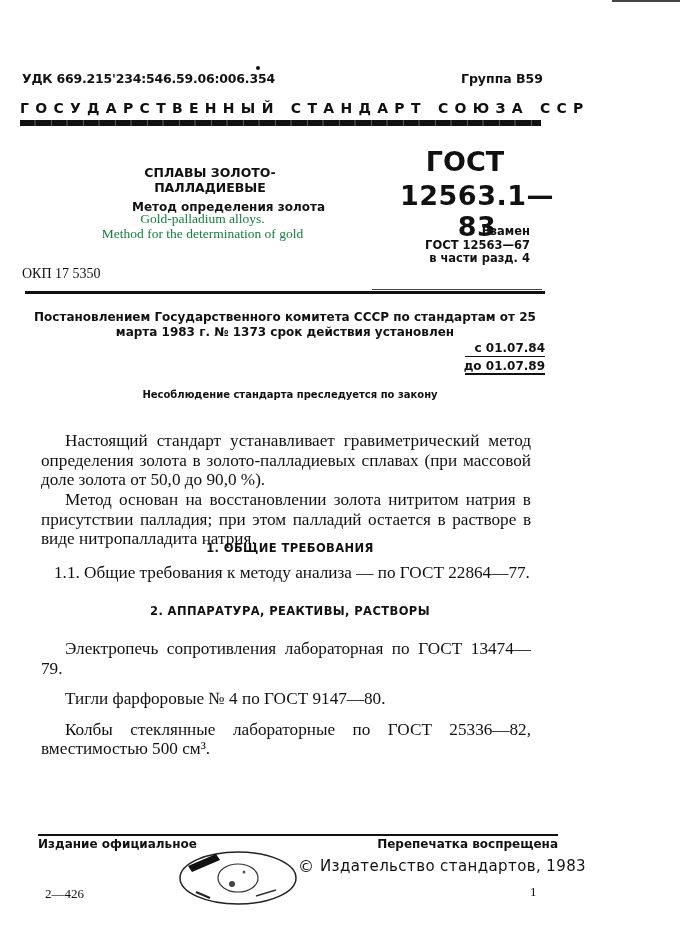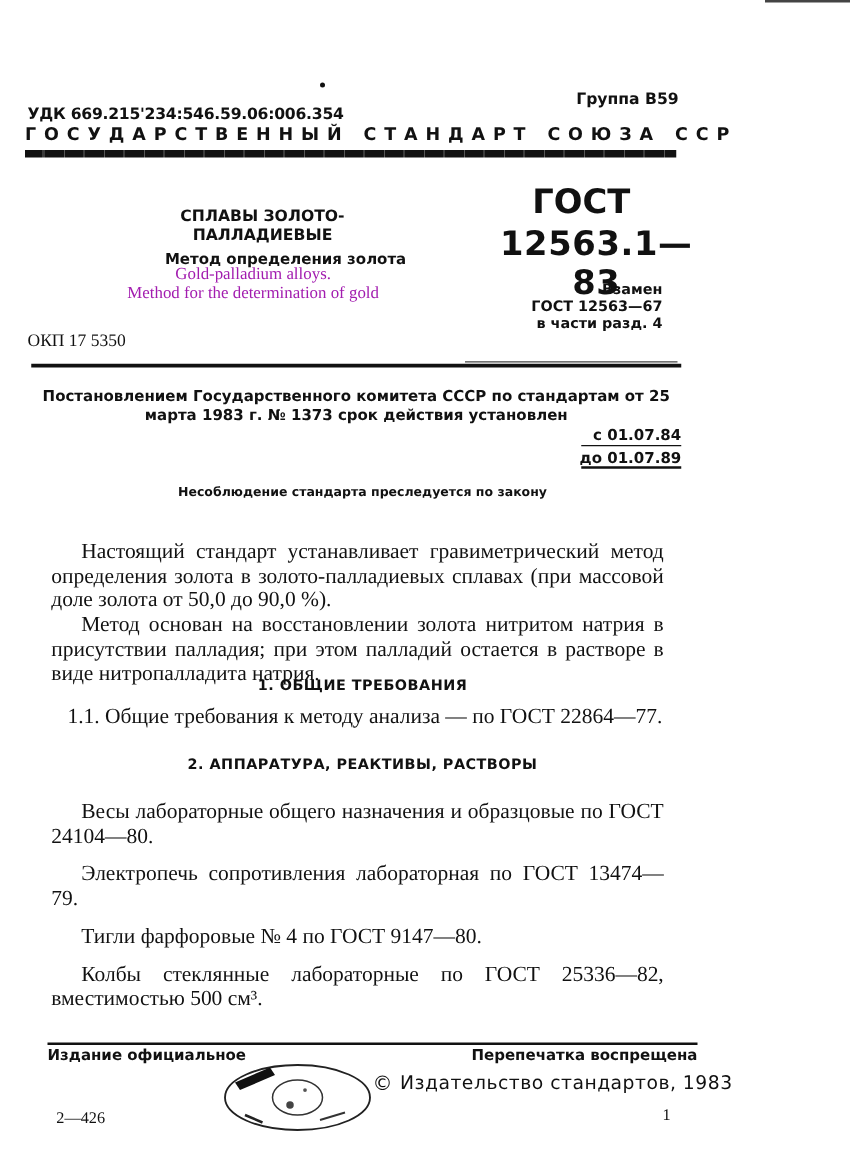--- a/index.html
+++ b/index.html
@@ -3,28 +3,28 @@
 <meta charset="utf-8">
 <style>
   html, body { margin: 0; padding: 0; background: #ffffff; }
   body { width: 680px; height: 935px; position: relative; overflow: hidden; color: #111; }
   .abs { position: absolute; }
   .sans { font-family: "DejaVu Sans", "Liberation Sans", sans-serif; }
   .serif { font-family: "Liberation Serif", "DejaVu Serif", serif; }
   .bold { font-weight: bold; }
   .corner-mark { left: 612px; top: 0; width: 68px; height: 2px; background: #444; }
   .dot { width: 4px; height: 4px; border-radius: 50%; background: #111; }
-  .udk { left: 22px; top: 71px; font-size: 12.5px; letter-spacing: -0.2px; margin-top: 12px; }
+  .udk { left: 22px; top: 71px; font-size: 12.5px; letter-spacing: -0.2px; }
   .group { right: 137px; top: 71px; font-size: 12.5px; }
   .banner { left: 20px; top: 100px; width: 525px; font-size: 14px; letter-spacing: 6.3px; white-space: nowrap; }
   .banner-rule { left: 20px; top: 120px; width: 521px; height: 6px;
     background: repeating-linear-gradient(90deg, #111 0 14px, #3a3a3a 14px 16px, #111 16px 31px, #555 31px 32px); }
   .title-ru { left: 95px; top: 165px; width: 230px; text-align: center; font-size: 12.5px; }
   .subtitle-ru { left: 95px; top: 200px; width: 230px; text-align: right; font-size: 12px; }
-  .title-en { left: 80px; top: 211px; width: 245px; text-align: center; font-size: 13.5px; line-height: 15px; color: #a21caf; }
+  .title-en { left: 80px; top: 211px; width: 245px; text-align: center; font-size: 13.5px; line-height: 15px; color: #15803d; }
   .gost-label { left: 395px; top: 146px; width: 140px; text-align: center; font-size: 27px; }
   .gost-number { left: 392px; top: 180px; width: 170px; text-align: center; font-size: 27px; letter-spacing: 0.5px; }
   .replaces { left: 400px; top: 225px; width: 130px; text-align: right; font-size: 11.5px; line-height: 13.5px; }
   .okp { left: 22px; top: 266px; font-size: 14px; }
   .rule-short { left: 372px; top: 289px; width: 170px; height: 1px; background: #444; }
   .rule-thick { left: 25px; top: 291px; width: 520px; height: 3px; background: #111; }
   .decree { left: 25px; top: 310px; width: 520px; font-size: 12px; line-height: 15px; text-align: center; }
   .validity { right: 135px; width: 120px; text-align: right; font-size: 12px; }
   .validity-from { top: 341px; }
   .validity-to { top: 359px; }
@@ -91,21 +91,20 @@
 </div>
 <div class="abs body-text serif p2">
   <p class="para">Метод основан на восстановлении золота нитритом натрия в присутствии палладия; при этом палладий остается в растворе в виде нитропалладита натрия.</p>
 </div>
 
 <div class="abs section-head sec1 sans bold">1. ОБЩИЕ ТРЕБОВАНИЯ</div>
 <div class="abs item11 serif">1.1. Общие требования к методу анализа — по ГОСТ 22864—77.</div>
 
 <div class="abs section-head sec2 sans bold">2. АППАРАТУРА, РЕАКТИВЫ, РАСТВОРЫ</div>
 <div class="abs body-text serif p3">
-  <p class="para">Весы лабораторные общего назначения и образцовые по ГОСТ 24104—80.</p>
   <p class="para">Электропечь сопротивления лабораторная по ГОСТ 13474—79.</p>
   <p class="para">Тигли фарфоровые № 4 по ГОСТ 9147—80.</p>
   <p class="para">Колбы стеклянные лабораторные по ГОСТ 25336—82, вместимостью 500 см³.</p>
 </div>
 
 <div class="abs footer-rule"></div>
 <div class="abs official sans bold">Издание официальное</div>
 <div class="abs reprint sans bold">Перепечатка воспрещена</div>
 
 <svg class="abs stamp" viewBox="0 0 125 60">

